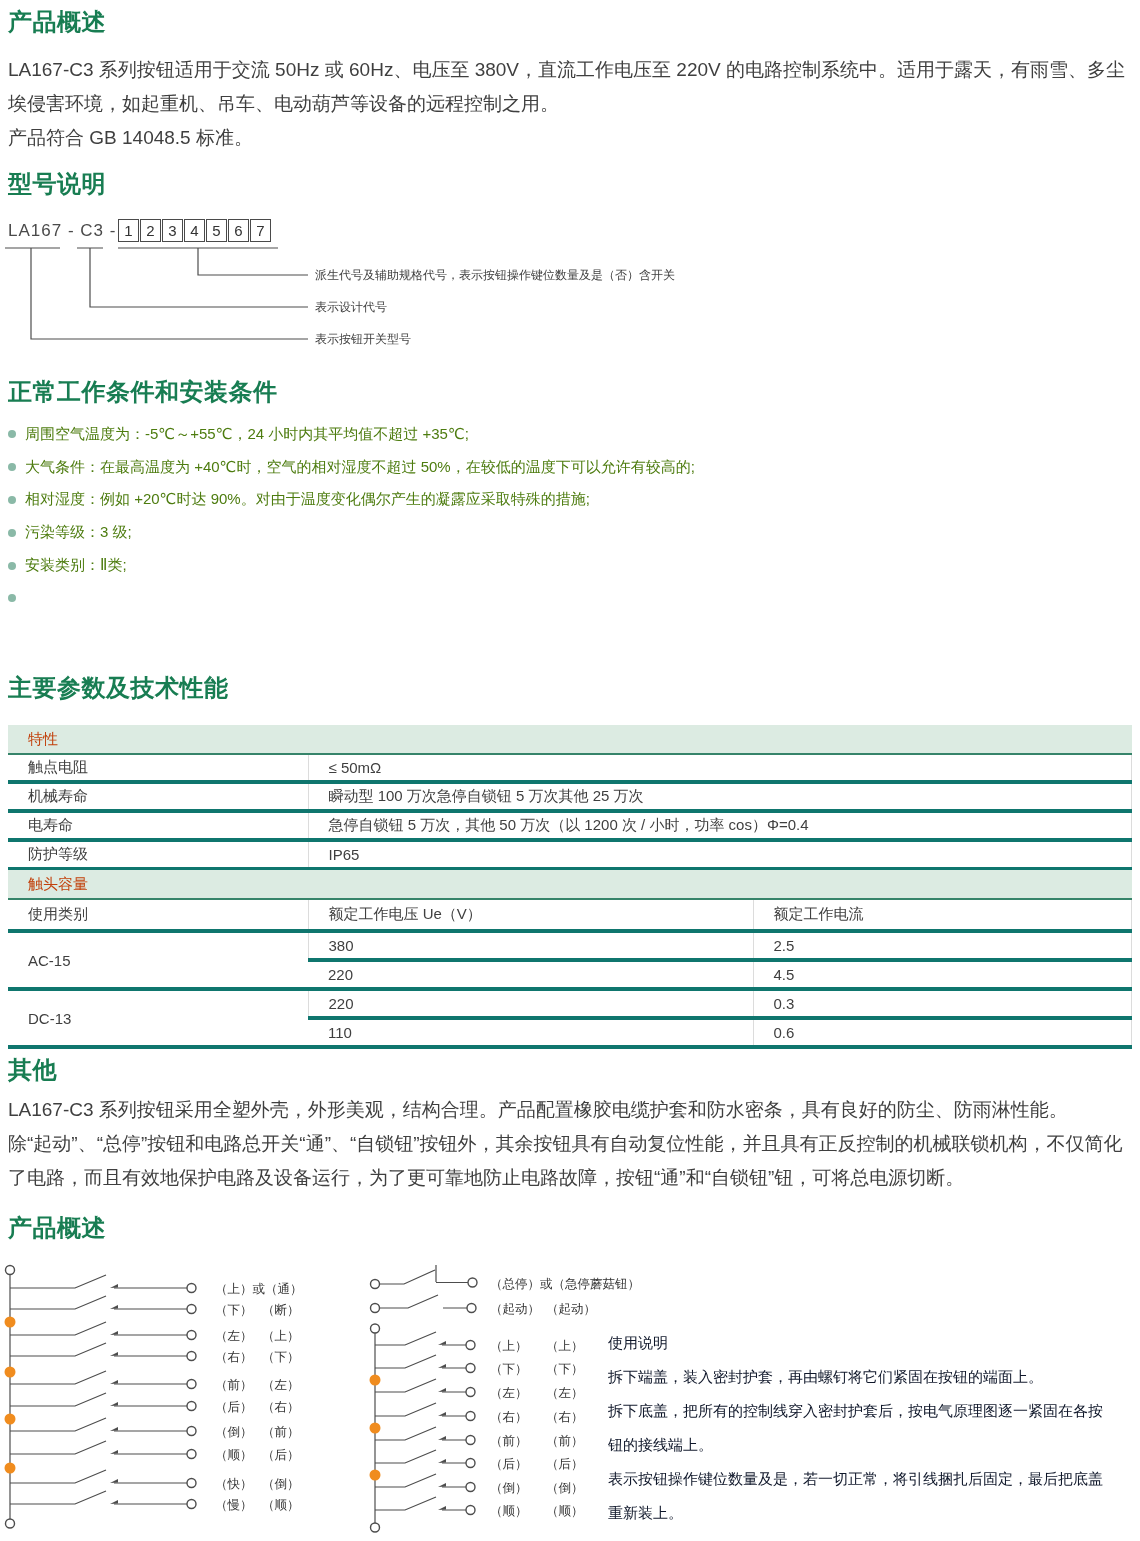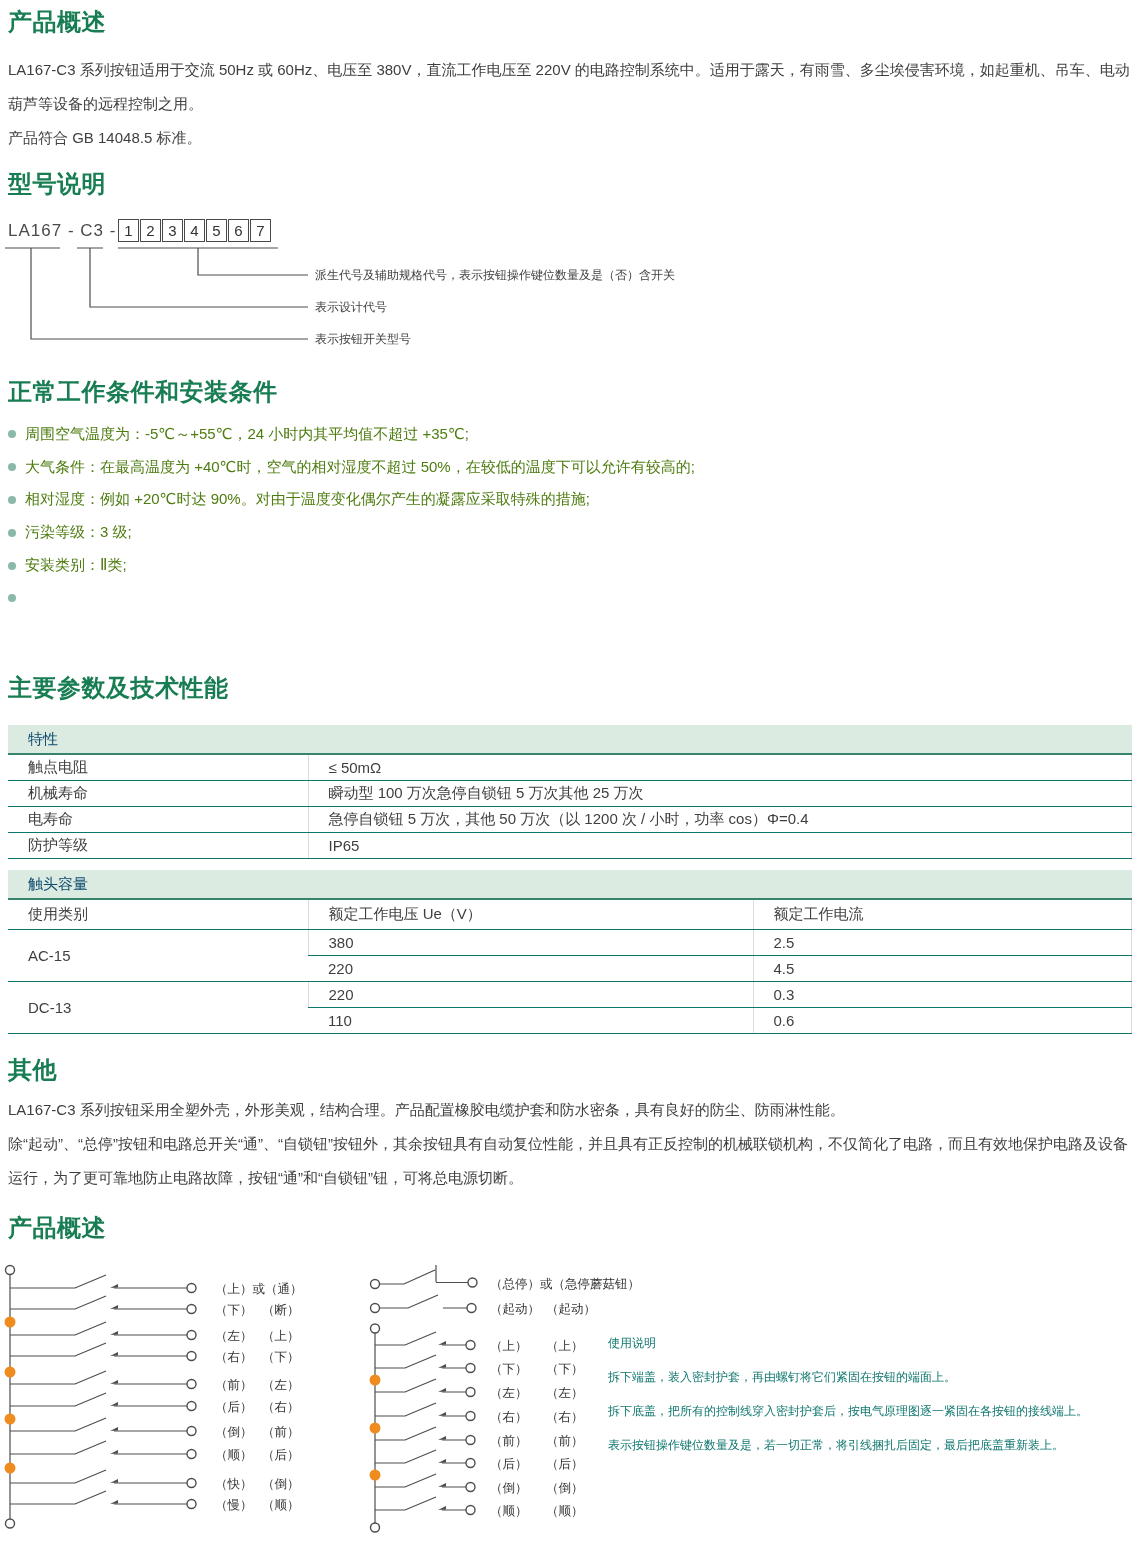--- a/index.html
+++ b/index.html
@@ -1,44 +1,44 @@
 <!DOCTYPE html>
 <html><head>
 <meta charset="utf-8">
 <style>
   html,body{margin:0;padding:0;background:#fff;}
   .page{position:relative;width:1140px;height:1541px;background:#fff;overflow:hidden;
         font-family:"Liberation Sans","DejaVu Sans",sans-serif;}
   .h1{position:absolute;left:8px;font-size:24px;font-weight:700;color:#187d52;letter-spacing:.5px;line-height:28px;}
-  .body-text{position:absolute;left:8px;font-size:15px;color:#3f3f3f;line-height:34px;}
+  .body-text{position:absolute;left:8px;font-size:19px;color:#3f3f3f;line-height:34px;}
   .body-text p{margin:0;}
   
   .model-block{position:absolute;left:0;top:215px;width:900px;height:150px;}
   .model-prefix{position:absolute;left:8px;top:6px;font-size:17px;color:#4a4a4a;letter-spacing:1px;}
   .model-boxes{position:absolute;left:118px;top:4px;display:flex;gap:1px;}
   .dbox{width:19px;height:21px;border:1.5px solid #4a4a4a;font-size:15px;color:#333;
         display:flex;align-items:center;justify-content:center;}
   .model-label{position:absolute;left:315px;font-size:12px;color:#3f3f3f;line-height:16px;white-space:nowrap;}
   
   .bullets{position:absolute;left:8px;top:418px;list-style:none;margin:0;padding:0;}
   .bullets li{height:32.8px;display:flex;align-items:center;font-size:15px;color:#4d7c0f;}
   .dot{width:8px;height:8px;border-radius:50%;background:#8ab9a7;margin-right:9px;flex:0 0 auto;}
   
   .bar{position:absolute;left:8px;width:1124px;height:28px;box-sizing:content-box;background:#dcebe2;
-       border-bottom:2px solid #36846a;line-height:28px;padding-left:0;font-size:15px;color:#0c4a6e;}
+       border-bottom:2px solid #36846a;line-height:28px;padding-left:0;font-size:15px;color:#c2410c;}
   .bar span{padding-left:20px;}
   table.tbl{position:absolute;left:8px;width:1124px;border-collapse:collapse;table-layout:fixed;}
   table.tbl td{height:25px;font-size:15px;color:#3f3f3f;padding:0 0 0 20px;
-               border-bottom:1px solid #0f766e;overflow:hidden;white-space:nowrap;}
+               border-bottom:4px solid #0f766e;overflow:hidden;white-space:nowrap;}
   table.tbl td + td{border-left:1px solid #dcdcdc;}
   table.tbl td:last-child{border-right:1px solid #dcdcdc;}
   table.tbl tr.thead td{height:29px;}
   
   .diagram-block{position:absolute;left:0;top:1262px;width:1140px;height:279px;}
-  .instructions{position:absolute;left:608px;top:64px;width:500px;font-size:12px;color:#0f766e;line-height:34px;}
+  .instructions{position:absolute;left:608px;top:64px;width:500px;font-size:15px;color:#0f172a;line-height:34px;}
   .instructions p{margin:0;}
   svg .wire{stroke:#4d4d4d;stroke-width:1.2;fill:none;}
   svg .term{stroke:#4d4d4d;stroke-width:1.4;fill:#fff;}
   svg .odot{fill:#f08c1e;stroke:none;}
   svg .arrow{fill:#4d4d4d;stroke:none;}
   svg text{font-family:"Liberation Sans","DejaVu Sans",sans-serif;font-size:12.5px;fill:#333;}
 </style>
 </head>
 <body>
 

